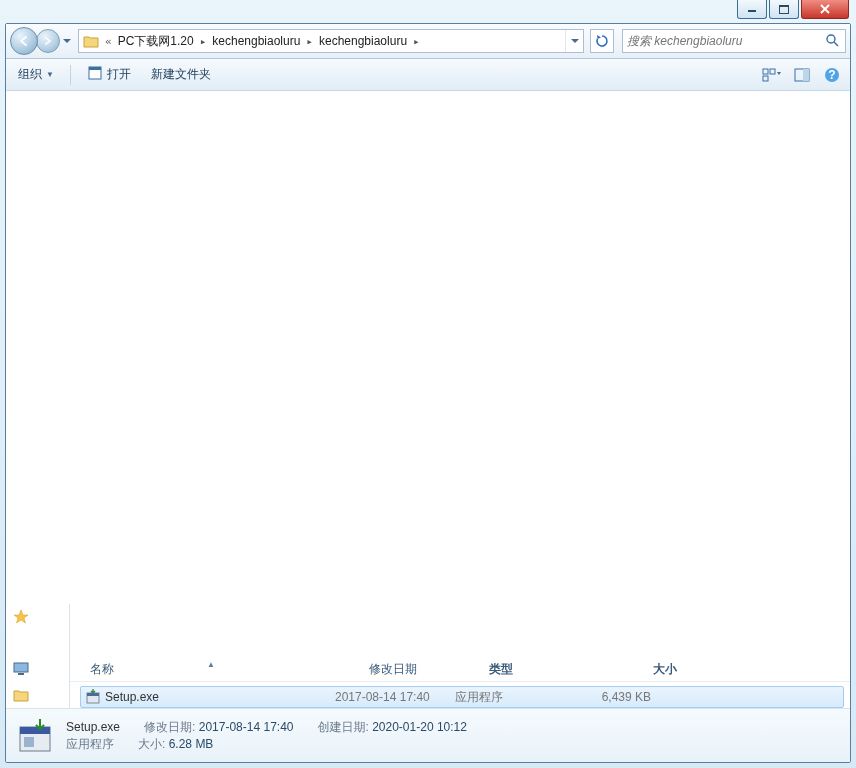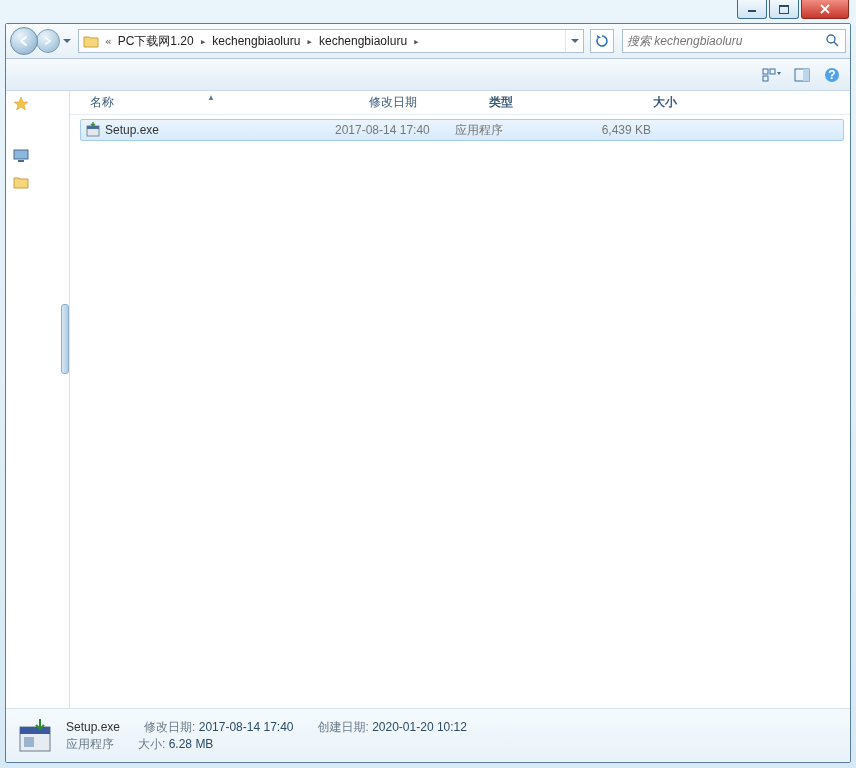--- a/index.html
+++ b/index.html
@@ -40,21 +40,21 @@
 
 .toolbar { height:32px; background:linear-gradient(180deg,#f6fafd,#e2edf6); border-bottom:1px solid #c9d8e6; display:flex; align-items:center; padding:0 8px; }
 .tb-left { display:flex; align-items:center; gap:12px; }
 .tb-btn { display:flex; align-items:center; gap:4px; color:#1a3a5a; cursor:default; padding:2px 4px; }
 .tb-btn .drop { font-size:8px; color:#4a6a8a; }
 .tb-sep { width:1px; height:20px; background:#c4d3e1; }
 .tb-right { margin-left:auto; display:flex; align-items:center; gap:10px; }
 .tb-ic { width:20px; height:20px; display:flex; align-items:center; justify-content:center; color:#3a6ea5; }
 
 
-.body { flex:1; display:flex; min-height:0; }
+.body { flex:1; display:flex; min-height:0;align-items:flex-end; }
 .sidebar { width:64px; background:#fff; border-right:1px solid #d9e3ec; position:relative; overflow:hidden; }
 .scrollknob { position:absolute; left:55px; top:213px; width:8px; height:70px; background:linear-gradient(90deg,#d8e7f3,#aecbe2); border:1px solid #8ab0ce; border-radius:3px; }
 .side-item { display:flex; align-items:center; padding:4px 6px; gap:4px; }
 .side-ic { width:18px; height:18px; display:flex; align-items:center; justify-content:center; }
 
 .main { flex:1; display:flex; flex-direction:column; background:#fff; }
 .cols { height:24px; display:flex; align-items:center; border-bottom:1px solid #e5eef5; color:#3a5a7a; padding-left:14px; }
 .col { display:flex; align-items:center; padding:0 6px; position:relative; }
 .col .sort { position:absolute; left:50%; top:-1px; transform:translateX(-50%); font-size:8px; color:#5a7ea0; }
 .col1 { width:254px; }
@@ -161,20 +161,39 @@
         <svg width="14" height="14">
             <circle cx="6" cy="6" r="4" fill="none" stroke="#3a6ea5" stroke-width="1.4"></circle>
             <path d="M9 9 L13 13" stroke="#3a6ea5" stroke-width="1.4"></path>
           </svg>
       </span>
     </div>
   </div>
 
 
   <div class="toolbar">
+    <div class="tb-left">
+      <div class="tb-btn">
+        <span>组织</span>
+        <span class="drop">▼</span>
+      </div>
+      <div class="tb-sep"></div>
+      <div class="tb-btn">
+        <span>
+          <svg width="16" height="16">
+              <rect x="2" y="2" width="12" height="12" fill="#fff" stroke="#3a6ea5"></rect>
+              <rect x="2" y="2" width="12" height="3" fill="#3a6ea5"></rect>
+            </svg>
+        </span>
+        <span>打开</span>
+      </div>
+      <div class="tb-btn">
+        <span>新建文件夹</span>
+      </div>
+    </div>
     <div class="tb-right">
       <div class="tb-ic">
         <svg width="20" height="14">
             <rect x="1" y="1" width="5" height="5" fill="none" stroke="#3a6ea5"></rect>
             <rect x="8" y="1" width="5" height="5" fill="none" stroke="#3a6ea5"></rect>
             <rect x="1" y="8" width="5" height="5" fill="none" stroke="#3a6ea5"></rect>
             <path d="M15 4 l2 3 l2 -3 z" fill="#4a6a8a"></path>
           </svg>
       </div>
       <div class="tb-ic">

